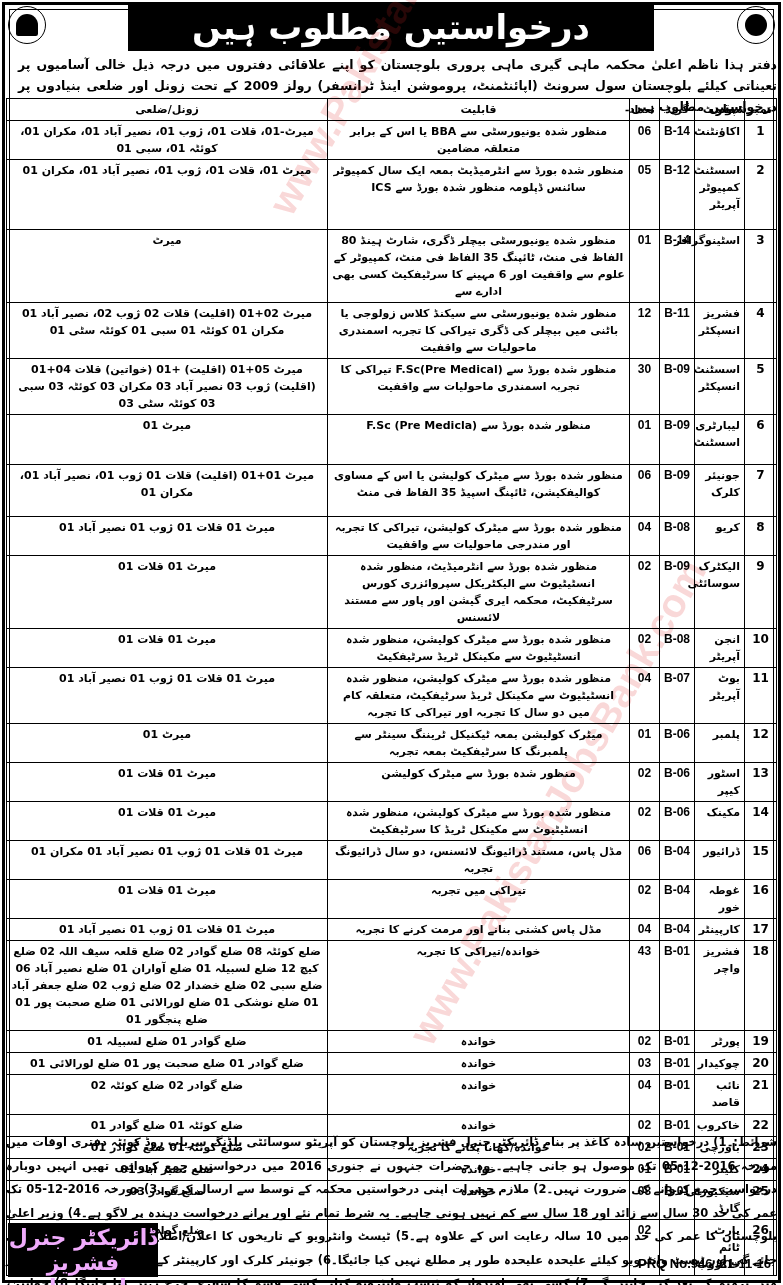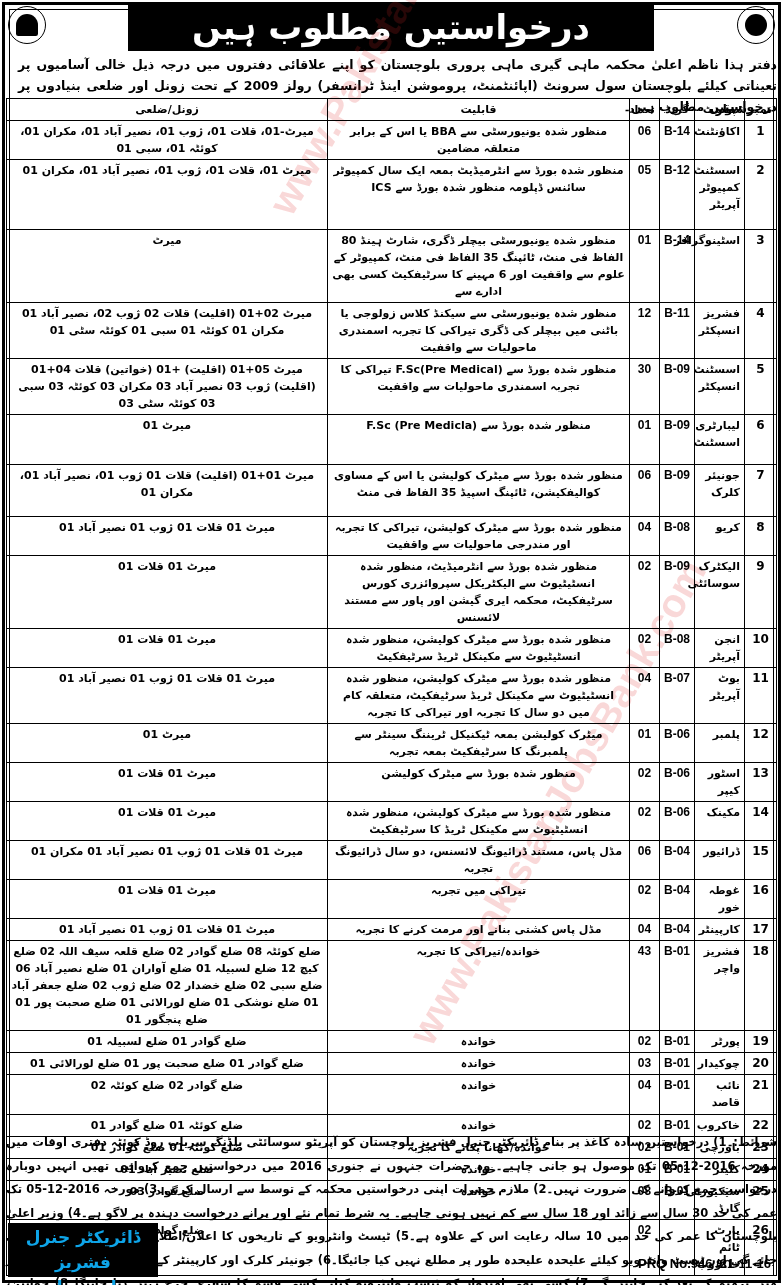--- a/index.html
+++ b/index.html
@@ -26,21 +26,21 @@
   .c-post { width: 50px; text-align: right; }
   .c-grade { width: 35px; text-align: center; font-family: "Liberation Sans", sans-serif; font-size: 12px !important; }
   .c-count { width: 30px; text-align: center; font-family: "Liberation Sans", sans-serif; font-size: 12px !important; }
   .c-qual { width: 302px; text-align: center; }
   .c-zone { text-align: center; }
 
   .watermark { position: absolute; left: 260px; top: 200px; font-size: 40px; color: rgba(220,40,40,0.18); transform: rotate(-60deg); transform-origin: left top; white-space: nowrap; font-family: "Liberation Sans", sans-serif; font-weight: bold; pointer-events: none; }
   .watermark2 { position: absolute; left: 400px; top: 1030px; font-size: 40px; color: rgba(220,40,40,0.18); transform: rotate(-60deg); transform-origin: left top; white-space: nowrap; font-family: "Liberation Sans", sans-serif; font-weight: bold; pointer-events: none; }
 
   .terms { position: absolute; left: 6px; right: 6px; top: 1131px; direction: rtl; font-size: 11.5px; line-height: 23.5px; font-weight: bold; text-align: justify; }
-  .sign-box { position: absolute; left: 8px; bottom: 8px; width: 150px; height: 54px; background: #000; color: #0ea5e9; direction: rtl; text-align: center; font-weight: bold; font-size: 17px; line-height: 25px; padding-top: 2px; }
+  .sign-box { position: absolute; left: 8px; bottom: 8px; width: 150px; height: 54px; background: #000; color: #f0abfc; direction: rtl; text-align: center; font-weight: bold; font-size: 22px; line-height: 25px; padding-top: 2px; }
   .prq { position: absolute; right: 12px; bottom: 14px; font-family: "Liberation Sans", sans-serif; font-size: 13px; font-weight: bold; padding-left: 24px; }
 </style>
 </head>
 <body>
 
 <div class="frame">
   <div class="inner"></div>
 </div>
 
 <div class="logo logo-left">

